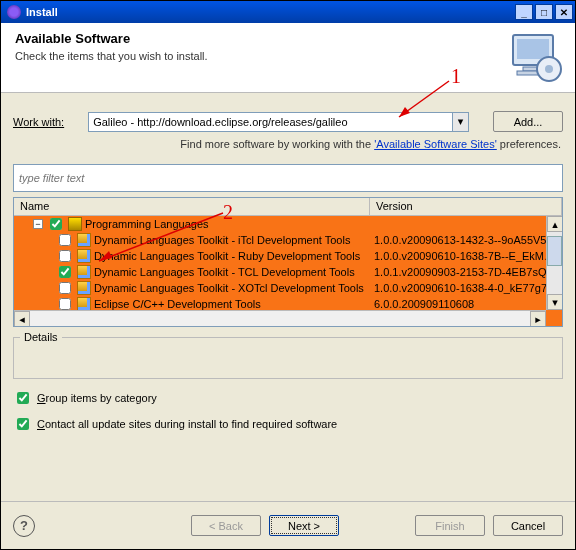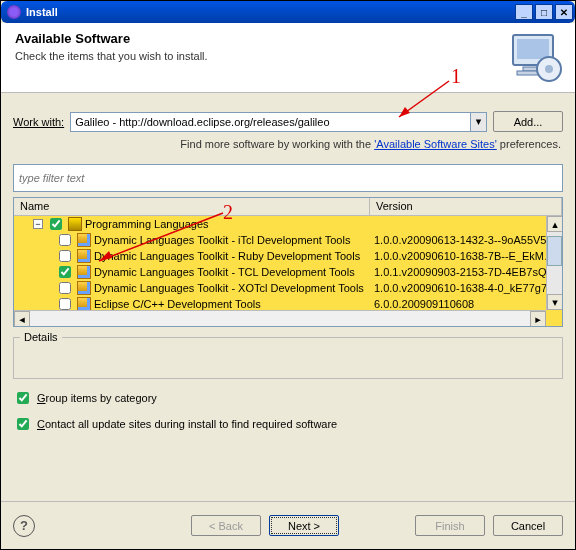--- a/index.html
+++ b/index.html
@@ -1,36 +1,36 @@
 <!DOCTYPE html>
 <html><head>
 <meta charset="utf-8">
 <style>
   * { box-sizing: border-box; font-family: Tahoma, Arial, sans-serif; font-size: 11px; }
   body { margin: 0; background: #ece9d8; width: 576px; height: 550px; overflow: hidden; border: 1px solid #000; position: relative; }
-  .titlebar { background: linear-gradient(to bottom, #0054e3, #003da8); height: 22px; display: flex; align-items: center; padding: 0 2px 0 6px; color: #fff; font-weight: bold; border-radius: 6px; }
+  .titlebar { background: linear-gradient(to bottom, #0054e3, #003da8); height: 22px; display: flex; align-items: center; padding: 0 2px 0 6px; color: #fff; font-weight: bold; }
   .titlebar .eclipse-icon { width: 14px; height: 14px; margin-right: 5px; background: radial-gradient(circle, #8b5cf6 40%, #4c1d95 100%); border-radius: 50%; }
   .titlebar .spacer { flex: 1; }
   .titlebar .winbtn { width: 18px; height: 16px; background: #bfd5ff; border: 1px solid #003a9a; margin-left: 2px; display: flex; align-items: center; justify-content: center; color: #000; font-size: 10px; cursor: default; }
   .header { background: #fff; height: 70px; padding: 8px 14px; position: relative; border-bottom: 1px solid #bbb; }
   .header h1 { margin: 0; font-size: 13px; font-weight: bold; color: #000; }
   .header p { margin: 4px 0 0; color: #333; }
   .header .install-icon { position: absolute; right: 10px; top: 6px; width: 56px; height: 56px; }
   .body { padding: 18px 12px 8px; }
-  .workwith-row { display: flex; align-items: center; gap: 6px; }
+  .workwith-row { display: flex; align-items: center; gap: 24px; }
   .workwith-row label { text-decoration: underline; }
   .combo { flex: 1; display: flex; border: 1px solid #7f9db9; background: #fff; height: 20px; }
   .combo input { border: 0; flex: 1; padding: 0 4px; font-size: 11px; outline: none; }
   .combo .drop { width: 16px; background: #e8e8e8; border-left: 1px solid #7f9db9; display: flex; align-items: center; justify-content: center; }
   .btn { min-width: 70px; height: 21px; background: #ece9d8; border: 1px solid #888; border-radius: 2px; padding: 0 10px; cursor: default; }
   .btn[disabled] { color: #999; margin-left: 46px; }
   .findmore { text-align: right; margin: 6px 2px 0; color: #333; }
   .findmore a, .link { color: #0033cc; text-decoration: underline; cursor: pointer; }
   .filter { width: 100%; border: 1px solid #7f9db9; height: 28px; margin-top: 14px; padding: 0 5px; color: #888; font-style: italic; background: #fff; }
-  .table { border: 1px solid #7f9db9; margin-top: 5px; height: 130px; background: #fde047; position: relative; overflow: hidden; }
+  .table { border: 1px solid #7f9db9; margin-top: 5px; height: 130px; background: #f97316; position: relative; overflow: hidden; }
   .thead { display: flex; background: #ece9d8; border-bottom: 1px solid #bbb; height: 18px; }
   .thead .col { border-right: 1px solid #bbb; padding: 2px 6px; }
   .col-name { width: 356px; }
   .col-ver { flex: 1; }
   .tbody { overflow: hidden; height: 94px; }
   .row { display: flex; align-items: center; height: 16px; padding: 0 2px; white-space: nowrap; }
   .row .col-name { display: flex; align-items: center; gap: 3px; overflow: hidden; }
   .row .col-ver { overflow: hidden; text-overflow: ellipsis; padding-left: 2px; }
   .tree-indent1 { display: inline-block; width: 14px; }
   .tree-indent2 { display: inline-block; width: 36px; }

